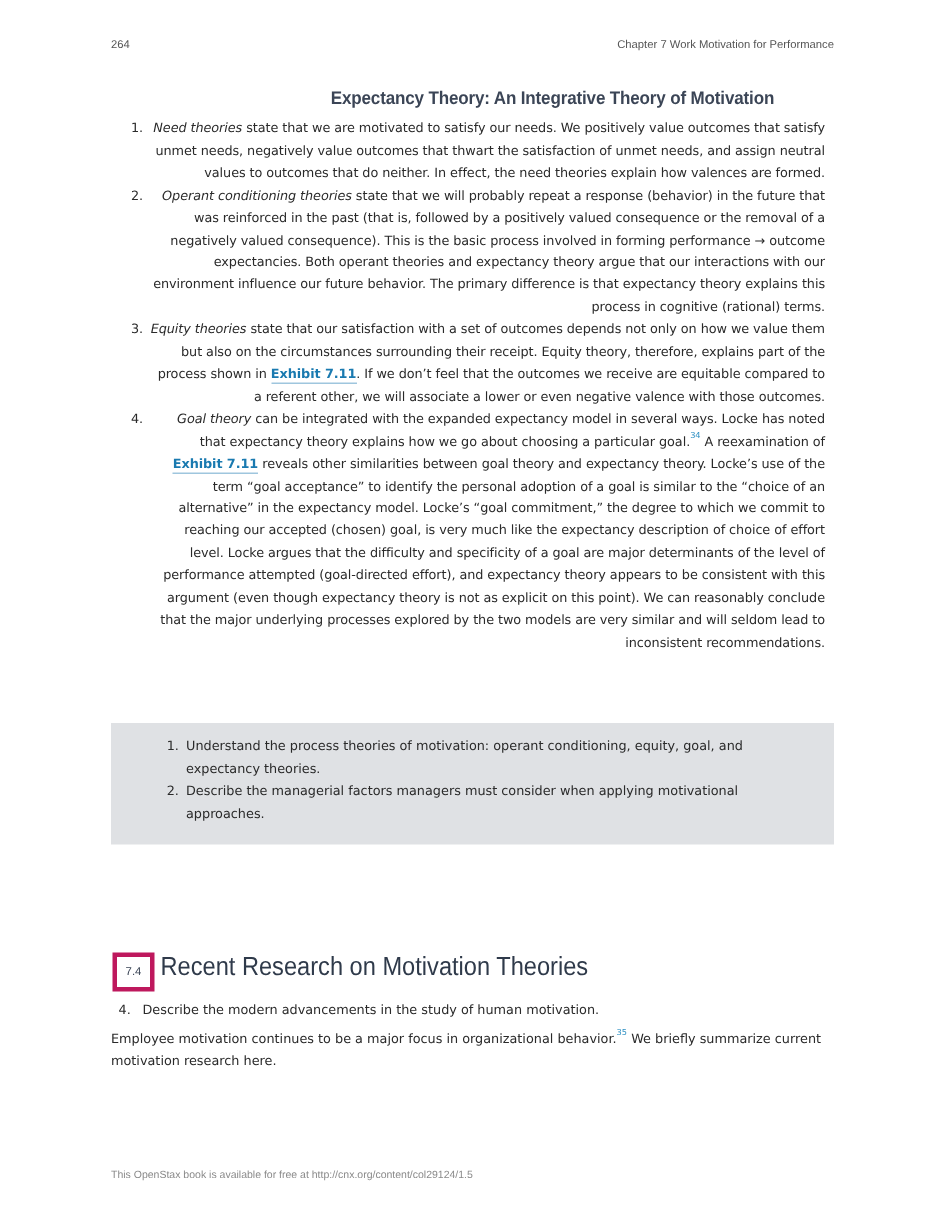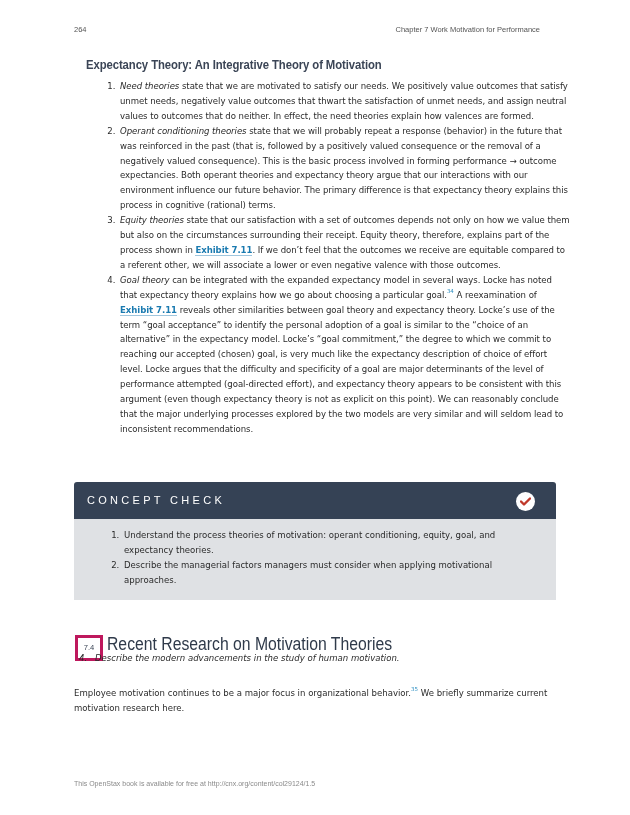--- a/index.html
+++ b/index.html
@@ -1,22 +1,22 @@
 <!DOCTYPE html>
 <html><head>
 <meta charset="utf-8">
 <style>
   html, body { margin: 0; padding: 0; background: #ffffff; }
   body { width: 630px; height: 815px; position: relative; overflow: hidden;
          font-family: "DejaVu Sans", "Liberation Sans", sans-serif; color: #2a2a2a; }
   .page-header { position: absolute; top: 25px; left: 74px; right: 74px; height: 12px;
                  font-family: "Liberation Sans", sans-serif; font-size: 7.5px; color: #555; }
   .page-number { position: absolute; left: 0; top: 0; }
-  .chapter-title { position: absolute; right: 16px; top: 0; text-align: right; }
-  .content { position: absolute; left: 86px; width: 484px; top: 58px; }
+  .chapter-title { position: absolute; right: 0; top: 0; text-align: right; }
+  .content { position: absolute; left: 66px; width: 484px; top: 58px; text-align: right; }
   .section-heading { font-family: "Liberation Sans", sans-serif; font-size: 12.2px; color: #3b4556;
                      margin: 0 0 4px 0; letter-spacing: -0.1px; transform: scaleX(0.93); transform-origin: left; white-space: nowrap; }
   p.body { font-size: 8.55px; line-height: 14.9px; margin: 0; letter-spacing: -0.05px; }
   ol.examples { margin: 7px 0 0 0; padding: 0 0 0 32px; font-size: 8.55px; line-height: 14.9px; }
   ol.examples li { padding-left: 2px; letter-spacing: -0.05px; }
   em { font-style: italic; }
   a.exhibit { color: #1a7ab0; font-weight: bold; text-decoration: none; border-bottom: 1px solid #9fc6de; }
   sup.ref { color: #2d8fc2; font-size: 5.5px; vertical-align: 5px; line-height: 0; }
   .concept { position: absolute; left: 74px; width: 482px; top: 482px; }
   .concept-head { background: #354255; height: 37px; border-radius: 3px 3px 0 0; position: relative; }
@@ -25,21 +25,21 @@
   .check-icon { position: absolute; right: 21px; top: 10px; width: 19px; height: 19px; border-radius: 50%; background: #ffffff; }
   .check-icon svg { position: absolute; left: 4px; top: 5px; }
   .concept-body { background: #dfe1e4; padding: 9px 18px 12px 0; }
   .concept-body ol { margin: 0; padding-left: 48px; font-size: 8.55px; line-height: 14.9px; }
   .concept-body li { padding-left: 2px; }
   .section74 { position: absolute; left: 74px; top: 633px; width: 484px; }
   .sec-badge { position: absolute; left: 1px; top: 2px; width: 22px; height: 20px; border: 3px solid #be185d;
                font-size: 7.6px; color: #3b4556; text-align: center; line-height: 20px; font-family: "Liberation Sans", sans-serif; }
   .sec-title { position: absolute; left: 33px; top: 1px; font-family: "Liberation Sans", sans-serif; font-size: 17.5px; color: #2f3a4a;
                transform: scaleX(0.9); transform-origin: left; white-space: nowrap; }
-  .lo-item { position: absolute; left: 5px; top: 20px; font-size: 8.55px; white-space: nowrap; font-style: italic; }
+  .lo-item { position: absolute; left: 5px; top: 36px; font-size: 8.55px; white-space: nowrap; }
   .lo-item .num { display: inline-block; width: 16px; }
   .sec-para { position: absolute; left: 0; top: 53px; width: 484px; font-size: 8.55px; line-height: 14.9px; margin: 0; }
   .page-footer { position: absolute; left: 74px; top: 780px; font-family: "Liberation Sans", sans-serif; font-size: 7px; color: #8a8a8a; }
 </style>
 </head>
 <body>
 
 <div class="page-header">
   <span class="page-number">264</span>
   <span class="chapter-title">Chapter 7 Work Motivation for Performance</span>
@@ -49,28 +49,20 @@
   <h2 class="section-heading">Expectancy Theory: An Integrative Theory of Motivation</h2>
   <ol class="examples">
     <li><em>Need theories</em><span> state that we are motivated to satisfy our needs. We positively value outcomes that satisfy unmet needs, negatively value outcomes that thwart the satisfaction of unmet needs, and assign neutral values to outcomes that do neither. In effect, the need theories explain how valences are formed.</span></li>
     <li><em>Operant conditioning theories</em><span> state that we will probably repeat a response (behavior) in the future that was reinforced in the past (that is, followed by a positively valued consequence or the removal of a negatively valued consequence). This is the basic process involved in forming performance → outcome expectancies. Both operant theories and expectancy theory argue that our interactions with our environment influence our future behavior. The primary difference is that expectancy theory explains this process in cognitive (rational) terms.</span></li>
     <li><em>Equity theories</em><span> state that our satisfaction with a set of outcomes depends not only on how we value them but also on the circumstances surrounding their receipt. Equity theory, therefore, explains part of the process shown in </span><a class="exhibit" href="#">Exhibit 7.11</a><span>. If we don’t feel that the outcomes we receive are equitable compared to a referent other, we will associate a lower or even negative valence with those outcomes.</span></li>
     <li><em>Goal theory</em><span> can be integrated with the expanded expectancy model in several ways. Locke has noted that expectancy theory explains how we go about choosing a particular goal.</span><sup class="ref">34</sup><span> A reexamination of </span><a class="exhibit" href="#">Exhibit 7.11</a><span> reveals other similarities between goal theory and expectancy theory. Locke’s use of the term “goal acceptance” to identify the personal adoption of a goal is similar to the “choice of an alternative” in the expectancy model. Locke’s “goal commitment,” the degree to which we commit to reaching our accepted (chosen) goal, is very much like the expectancy description of choice of effort level. Locke argues that the difficulty and specificity of a goal are major determinants of the level of performance attempted (goal-directed effort), and expectancy theory appears to be consistent with this argument (even though expectancy theory is not as explicit on this point). We can reasonably conclude that the major underlying processes explored by the two models are very similar and will seldom lead to inconsistent recommendations.</span></li>
   </ol>
 </div>
 
 <div class="concept">
-  <div class="concept-head">
-    <span class="concept-title">CONCEPT CHECK</span>
-    <span class="check-icon">
-      <svg width="11" height="9" viewBox="0 0 11 9">
-          <path d="M1 4.5 L4 7.5 L10 1.5" stroke="#c0392b" stroke-width="2.4" fill="none" stroke-linecap="round" stroke-linejoin="round"></path>
-        </svg>
-    </span>
-  </div>
   <div class="concept-body">
     <ol>
       <li>Understand the process theories of motivation: operant conditioning, equity, goal, and expectancy theories.</li>
       <li>Describe the managerial factors managers must consider when applying motivational approaches.</li>
     </ol>
   </div>
 </div>
 
 <div class="section74">
   <div class="sec-badge">7.4</div>

